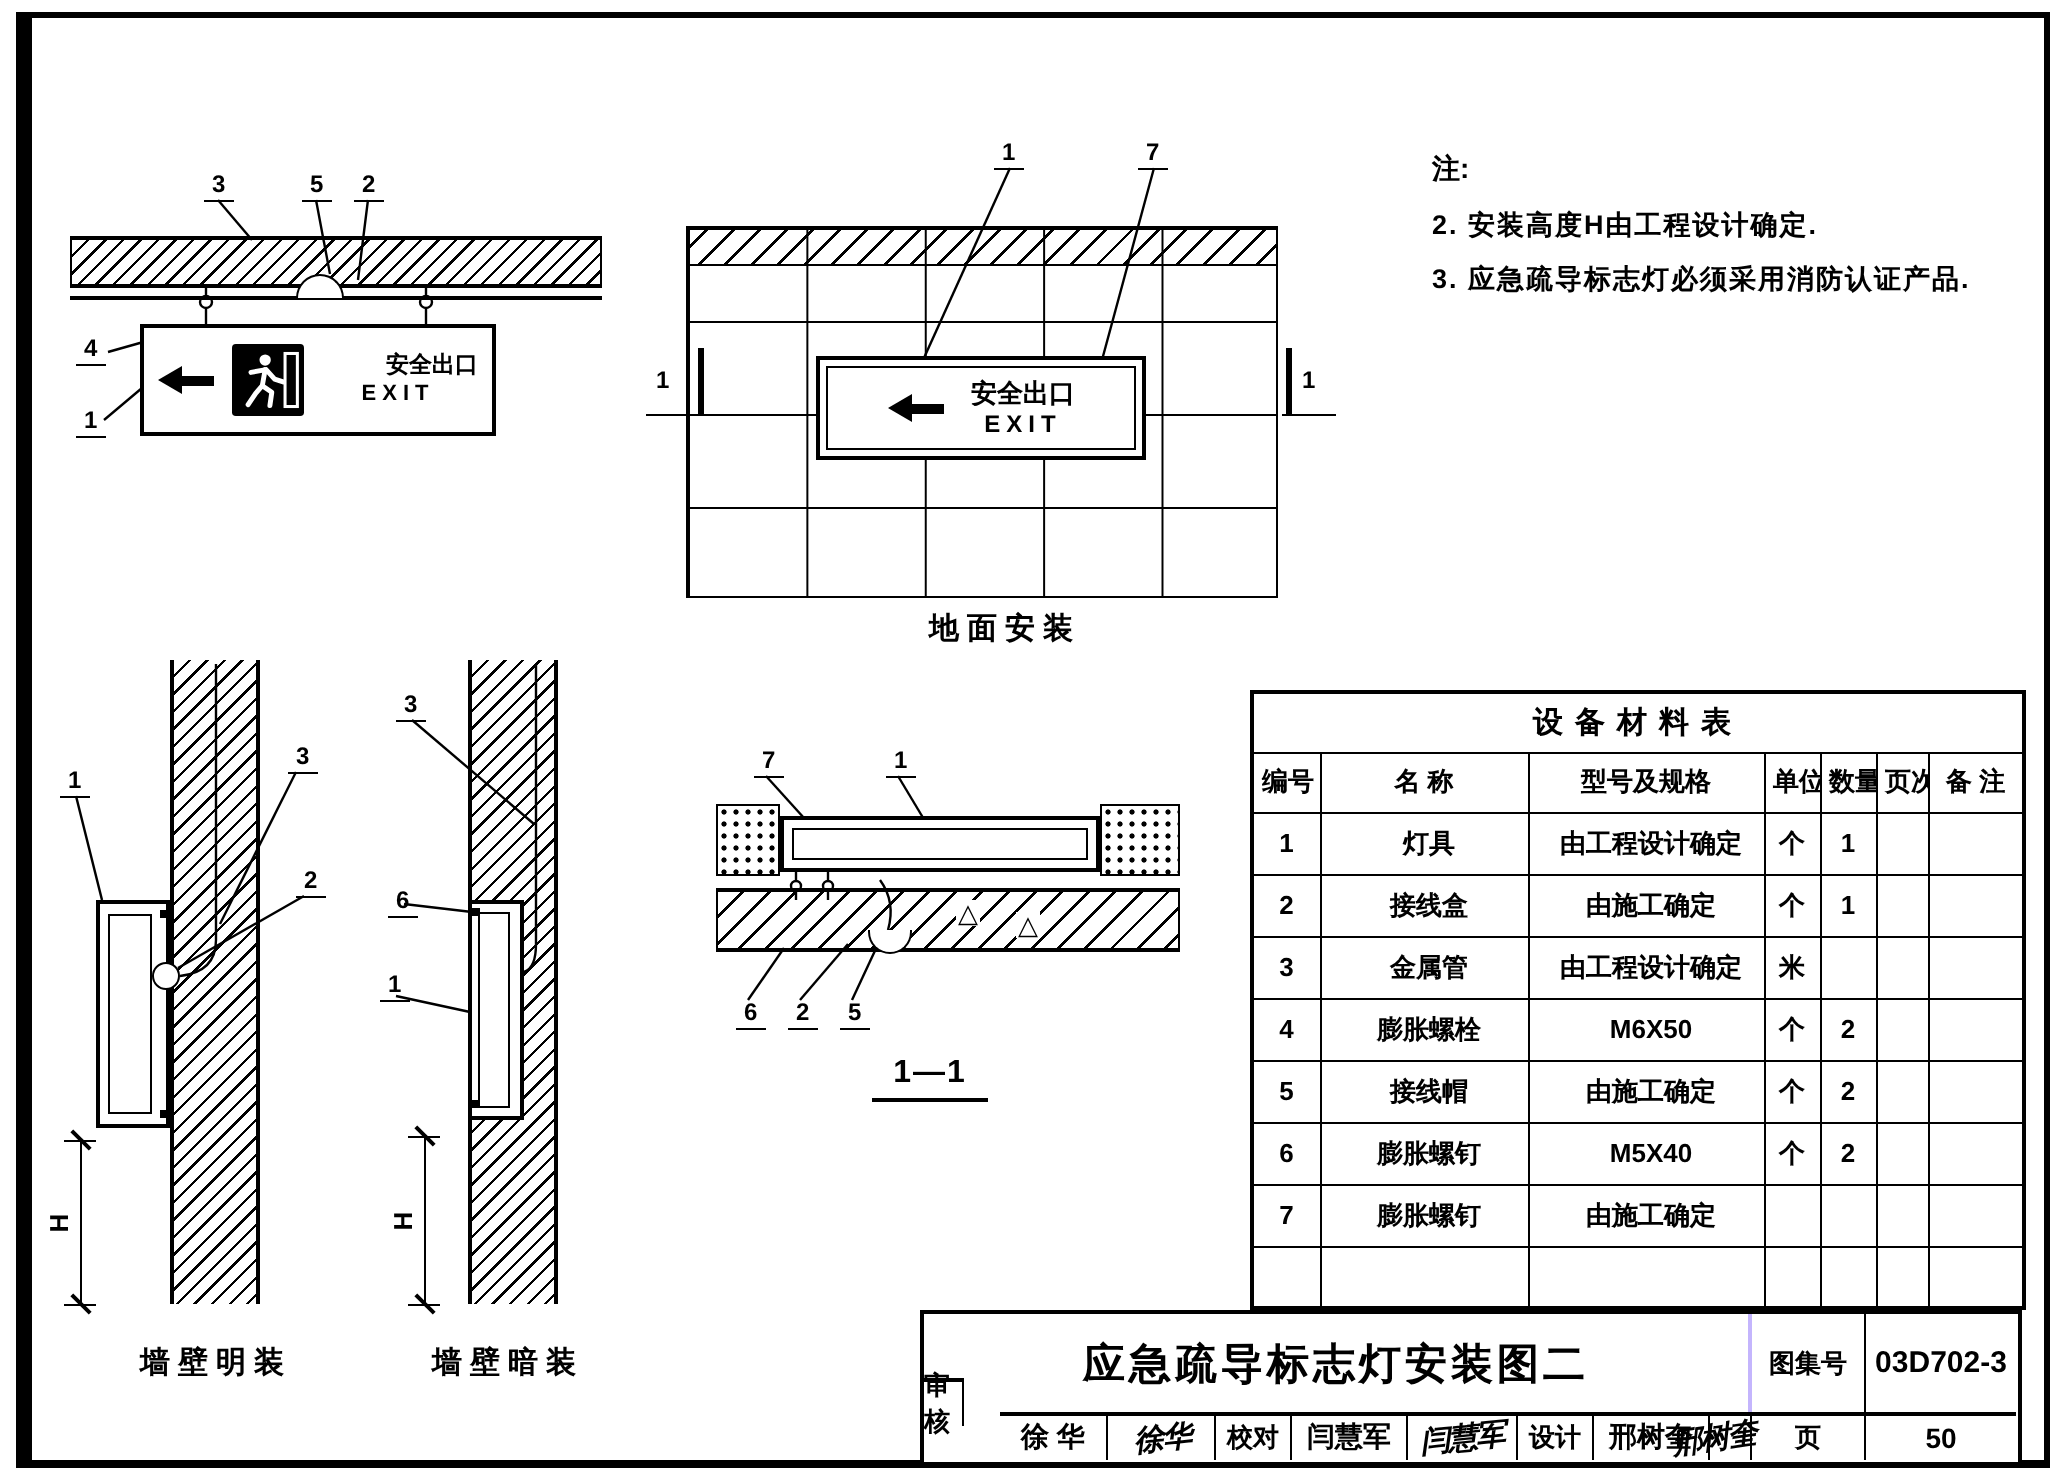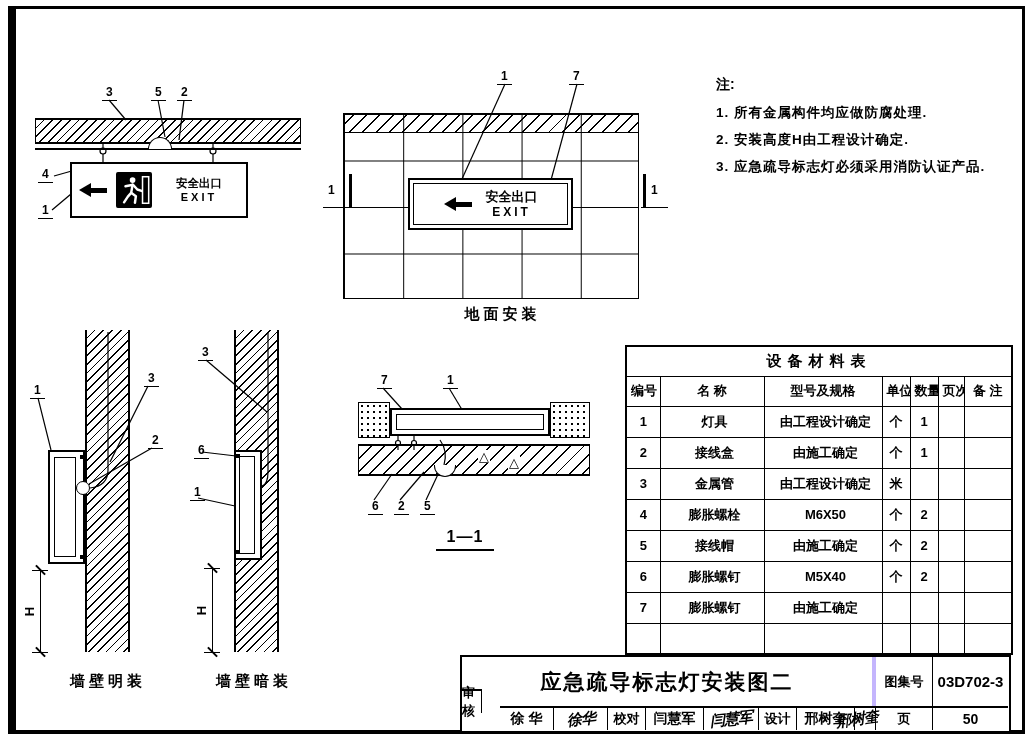--- a/index.html
+++ b/index.html
@@ -19,21 +19,21 @@
   .grid{background-image:linear-gradient(to right,#000 1.2px,transparent 1.2px),linear-gradient(to bottom,#000 1.2px,transparent 1.2px)}
   .hline{position:absolute;border-top:2px solid #000}
   .vline{position:absolute;border-left:2px solid #000}
   .box{position:absolute;border:2px solid #000;background:#fff}
   .band{position:absolute;border-top:2px solid #000;border-bottom:2px solid #000;border-left:1.5px solid #000;border-right:1.5px solid #000}
   .tick{position:absolute;width:13px;border-top:2px solid #000;transform:rotate(45deg)}
   .inner-frame{position:absolute;border:1.4px solid #000}
   .arrow{position:relative;display:inline-block}
   .arrow .head{position:absolute;left:0;top:0;width:0;height:0;border-style:solid}
   .arrow .tail{position:absolute;background:#000}
-  .sign-cn{font-weight:bold;text-align:center;line-height:1.25;white-space:nowrap}
+  .sign-cn{font-weight:bold;text-align:right;line-height:1.25;white-space:nowrap}
   .sign-en{font-weight:bold;text-align:center;letter-spacing:3px;line-height:1.2}
   .notes-head{font-weight:bold;font-size:14px;margin-bottom:5px}
   .note-item{font-weight:bold;font-size:13.5px;line-height:27px;letter-spacing:1px;white-space:nowrap}
   .mat-table{position:absolute;border-collapse:collapse;table-layout:fixed;background:#fff;border:2.5px solid #000}
   .mat-table td{border:1.2px solid #000;font-size:13px;font-weight:bold;height:31px;padding:0 4px;overflow:hidden;white-space:nowrap}
   .mat-table .t-title td{font-size:15px;text-align:center;letter-spacing:6px;height:30px}
   .mat-table .t-head td{text-align:center;height:30px}
   .c-center{text-align:center}
   .c-left{text-align:center;padding-left:9px !important}
   .tblock{position:absolute;border:2.5px solid #000;background:#fff}
@@ -115,21 +115,20 @@
     <div class="vline" style="left:308px;top:106px;height:34px;border-left-width:3px"></div>
     <div class="hline" style="left:306px;top:139px;width:27px;border-top-width:1.5px"></div>
     <span class="co2" style="left:316px;top:116px">1</span>
     <span class="co" style="left:162px;top:2px">1</span>
     <span class="co" style="left:234px;top:2px">7</span>
     <div class="caption" style="left:85px;top:237px;width:165px">地面安装</div>
   </div>
 
   <div class="diag" style="left:716px;top:76px;width:302px">
     <div class="notes-head">注:</div>
-    <div class="note-item">1. 所有金属构件均应做防腐处理.</div>
     <div class="note-item">2. 安装高度H由工程设计确定.</div>
     <div class="note-item">3. 应急疏导标志灯必须采用消防认证产品.</div>
   </div>
 
   <div class="diag" style="left:28px;top:322px;width:165px;height:378px">
     <div class="hatch" style="position:absolute;left:57px;top:8px;width:45px;height:322px;border-left:2px solid #000;border-right:2px solid #000"></div>
     <svg class="lines">
       <path d="M80 10 V148 Q80 164 62 166"></path>
       <line x1="10" y1="76" x2="23" y2="128"></line>
       <line x1="120" y1="64" x2="82" y2="140"></line>
@@ -303,21 +302,21 @@
       <td class="c-center"></td>
       <td class="c-center"></td>
       <td class="c-center"></td>
       <td class="c-center"></td>
     </tr>
   </tbody>
     </table>
 
   <div class="tblock" style="left:460px;top:655px;width:551px;height:78px">
 
-    <div class="tb-cell" style="left:0;top:0;width:414px;height:49px;border-right:4px solid #c4b5fd;font-size:21px;letter-spacing:2px">应急疏导标志灯安装图二</div>
+    <div class="tb-cell" style="left:0;top:0;width:414px;height:49px;border-right:2px solid #c4b5fd;font-size:21px;letter-spacing:2px">应急疏导标志灯安装图二</div>
     <div class="tb-cell" style="left:414px;top:0;width:57px;height:49px;border-right:1.5px solid #000;font-size:13px">图集号</div>
     <div class="tb-cell" style="left:471px;top:0;width:75px;height:49px;font-size:15px">03D702-3</div>
 
     <div class="tb-cell" style="left:0;top:32px;width:20px;height:24px;border-top:2px solid #000;border-right:1.5px solid #000;font-size:13px">审核</div>
     <div class="tb-cell" style="left:38px;top:49px;width:54px;height:24px;border-top:2px solid #000;border-right:1.5px solid #000;font-size:14px">徐 华</div>
     <div class="tb-cell" style="left:92px;top:49px;width:54px;height:24px;border-top:2px solid #000;border-right:1.5px solid #000">
         <span class="sig">徐华</span>
       </div>
     <div class="tb-cell" style="left:146px;top:49px;width:38px;height:24px;border-top:2px solid #000;border-right:1.5px solid #000;font-size:13px">校对</div>
     <div class="tb-cell" style="left:184px;top:49px;width:58px;height:24px;border-top:2px solid #000;border-right:1.5px solid #000;font-size:14px">闫慧军</div>

